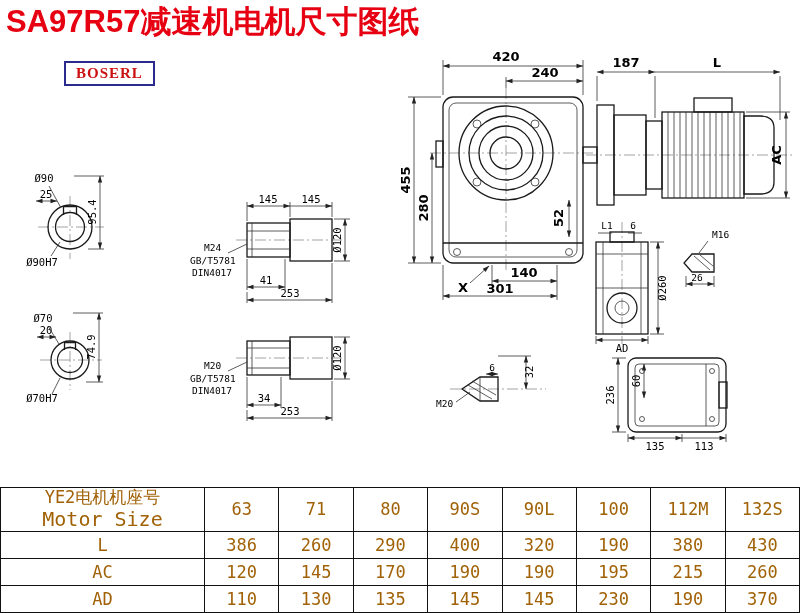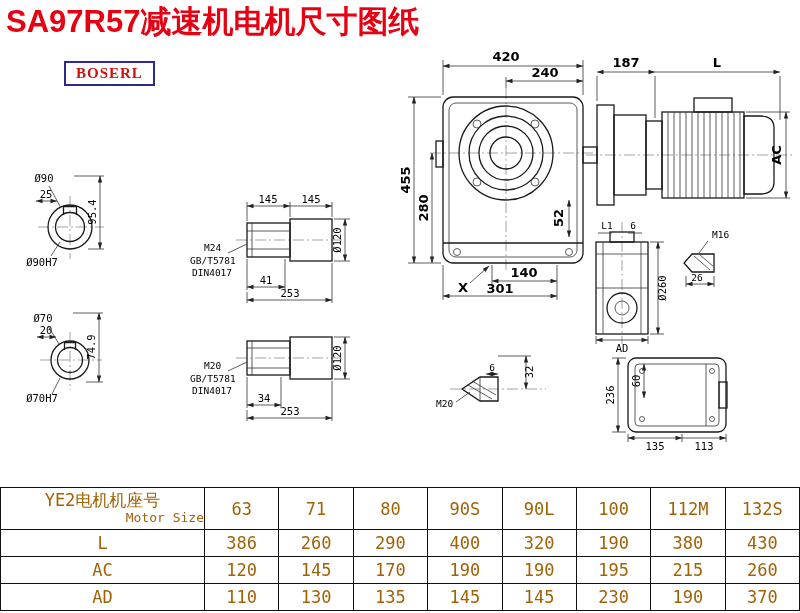--- a/index.html
+++ b/index.html
@@ -18,21 +18,21 @@
   .dim  { font:10.5px "DejaVu Sans Mono", monospace; fill:#000; }
   .dims { font:9.5px "DejaVu Sans Mono", monospace; fill:#000; }
   .dimb { font:bold 13px "DejaVu Sans", sans-serif; fill:#000; }
   .size-table { position:absolute; left:0; top:487px; width:800px; border-collapse:collapse;
                 table-layout:fixed; font-family:"DejaVu Sans Mono", monospace; }
   .size-table td { border:1.5px solid #111; text-align:center; vertical-align:middle;
                    font-size:17px; color:#a16207; height:27px; padding:0; }
   .size-table tr.hrow td { height:42px; }
   .size-table col.c0 { width:204px; }
   .hcell div { line-height:1.15; }
-  .hcell .en-line { font-size:13px;text-align:right; }
+  .hcell .en-line { font-size:20px; }
 </style>
 </head>
 <body>
 
 <div class="page">
 
   <svg class="drawing" width="800" height="486" viewBox="0 0 800 486" xmlns="http://www.w3.org/2000/svg">
     <defs>
       <marker id="arr" viewBox="0 0 10 10" refX="9.5" refY="5" markerWidth="9" markerHeight="9" orient="auto-start-reverse">
         <path d="M0.5,2 L10,5 L0.5,8 z" fill="#222"></path>

